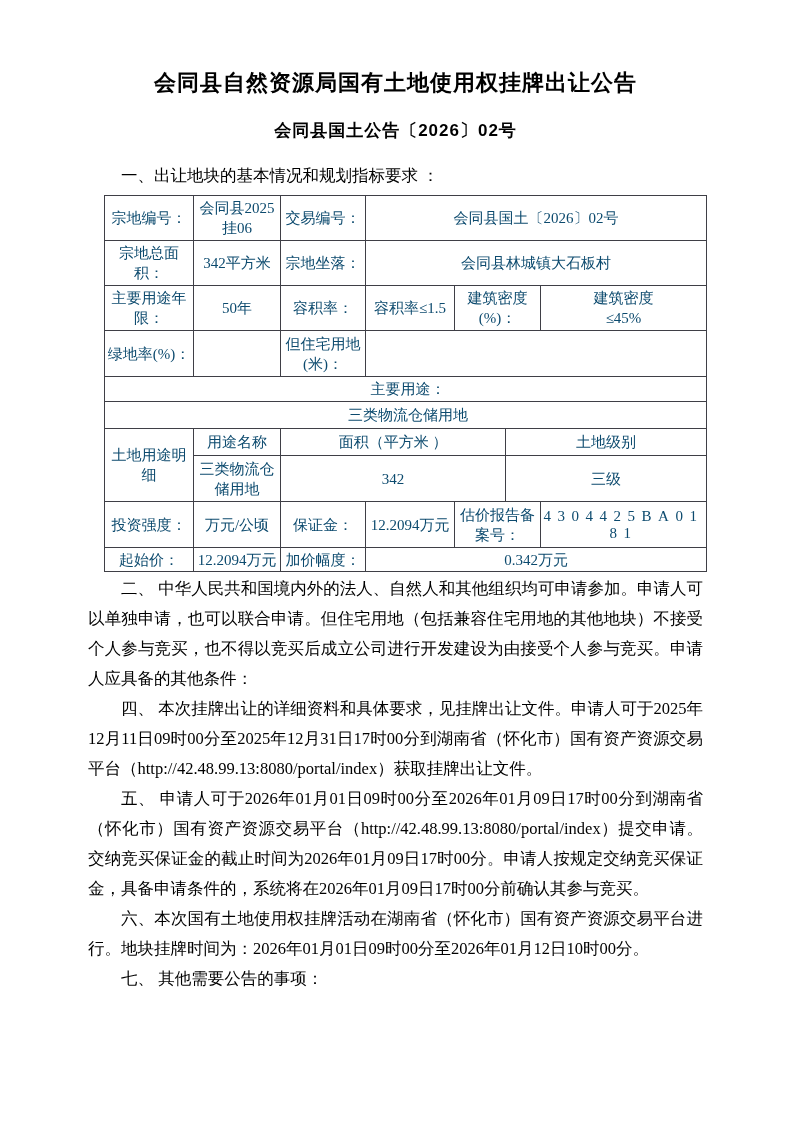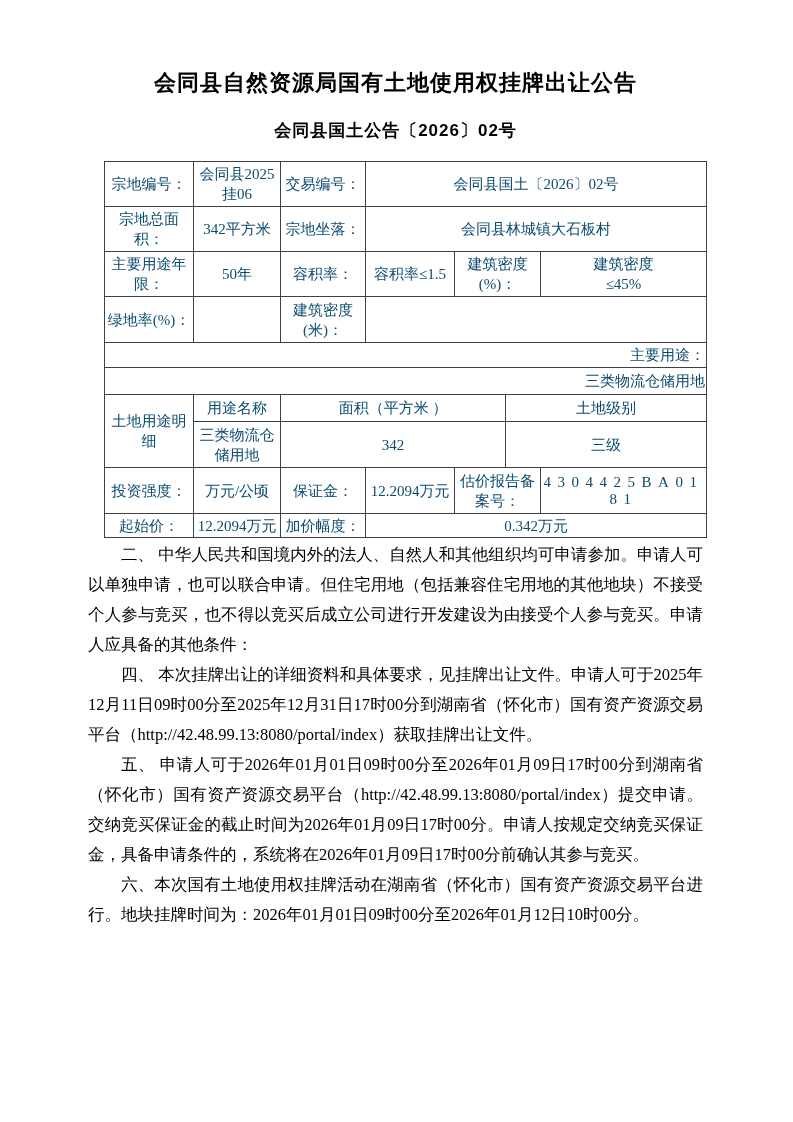--- a/index.html
+++ b/index.html
@@ -39,37 +39,38 @@
     font-size:15px;line-height:20px;
     text-align:center;word-break:break-all;
     color:#0c4a6e;
   }
   table.land td{
     border:1px solid #3f3f46;
     padding:0 1px;
     vertical-align:middle;
     text-align:center;
   }
-  table.land td.left{text-align:right;padding-left:6px;}
+  table.land td.left{text-align:center;padding-left:6px;}
   tr.h45{height:45px}
   tr.h46{height:46px}
   tr.h27{height:27px}
   tr.h25{height:25px}
   tr.h24{height:24px}
   .narrow{display:inline-block;max-width:66px;}
   .cert-no{letter-spacing:6.5px;line-height:17px;}
 </style>
 </head>
 <body>
 
 <div class="page">
   <h1 class="doc-title">会同县自然资源局国有土地使用权挂牌出让公告</h1>
   <h2 class="doc-subtitle">会同县国土公告〔2026〕02号</h2>
 
   <div class="content">
+    <p>一、出让地块的基本情况和规划指标要求 ：</p>
 
     <table class="land">
       <colgroup>
         <col style="width:89px">
           <col style="width:87px">
           <col style="width:85px">
         <col style="width:89px">
           <col style="width:51px">
           <col style="width:35px">
         <col style="width:166px">
@@ -91,21 +92,21 @@
           <td>主要用途年限：</td>
           <td>50年</td>
           <td>容积率：</td>
           <td>容积率≤1.5</td>
           <td colspan="2">建筑密度(%)：</td>
           <td><span class="narrow">建筑密度≤45%</span></td>
         </tr>
         <tr class="h46">
           <td>绿地率(%)：</td>
           <td></td>
-          <td>建筑密度(米)：</td>
+          <td>但住宅用地(米)：</td>
           <td colspan="4"></td>
         </tr>
         <tr class="h25">
           <td colspan="7" class="left">主要用途：</td>
         </tr>
         <tr class="h27">
           <td colspan="7" class="left">三类物流仓储用地</td>
         </tr>
         <tr class="h27">
           <td rowspan="2">土地用途明细</td>
@@ -132,14 +133,15 @@
           <td>加价幅度：</td>
           <td colspan="4">0.342万元</td>
         </tr>
       </tbody>
     </table>
 
     <p>二、 中华人民共和国境内外的法人、自然人和其他组织均可申请参加。申请人可以单独申请，也可以联合申请。但住宅用地（包括兼容住宅用地的其他地块）不接受个人参与竞买，也不得以竞买后成立公司进行开发建设为由接受个人参与竞买。申请人应具备的其他条件：</p>
     <p>四、 本次挂牌出让的详细资料和具体要求，见挂牌出让文件。申请人可于2025年12月11日09时00分至2025年12月31日17时00分到湖南省（怀化市）国有资产资源交易平台（http://42.48.99.13:8080/portal/index）获取挂牌出让文件。</p>
     <p>五、 申请人可于2026年01月01日09时00分至2026年01月09日17时00分到湖南省（怀化市）国有资产资源交易平台（http://42.48.99.13:8080/portal/index）提交申请。交纳竞买保证金的截止时间为2026年01月09日17时00分。申请人按规定交纳竞买保证金，具备申请条件的，系统将在2026年01月09日17时00分前确认其参与竞买。</p>
     <p>六、本次国有土地使用权挂牌活动在湖南省（怀化市）国有资产资源交易平台进行。地块挂牌时间为：2026年01月01日09时00分至2026年01月12日10时00分。</p>
+    <p>七、 其他需要公告的事项：</p>
   </div>
 </div>
 
 </body></html>

